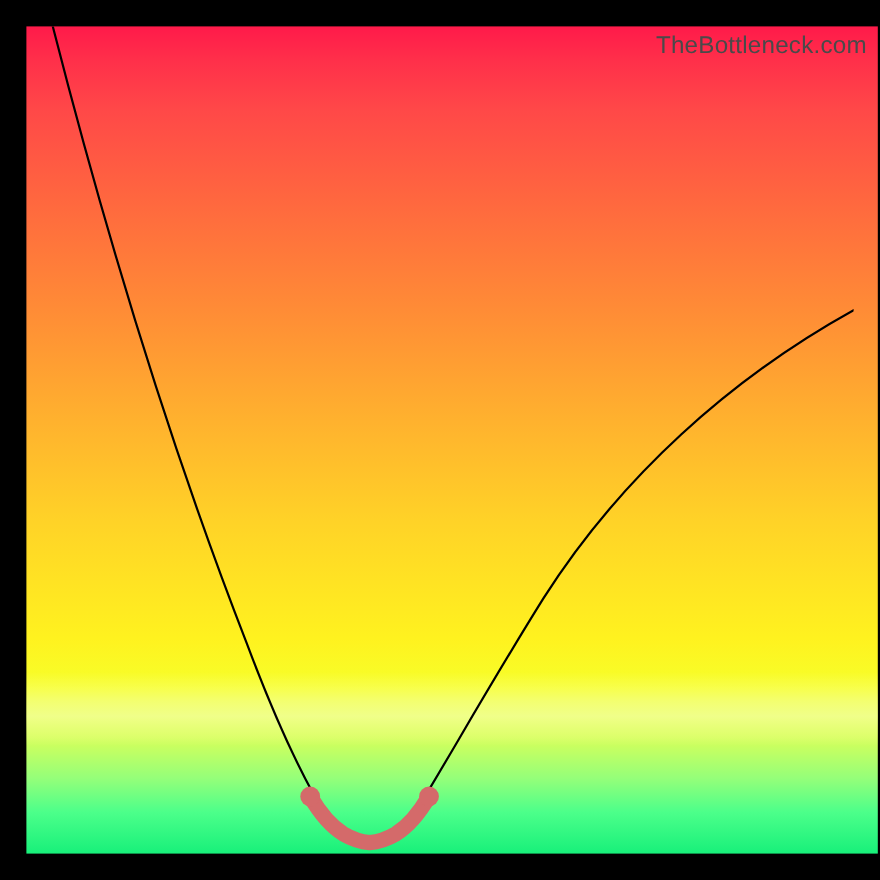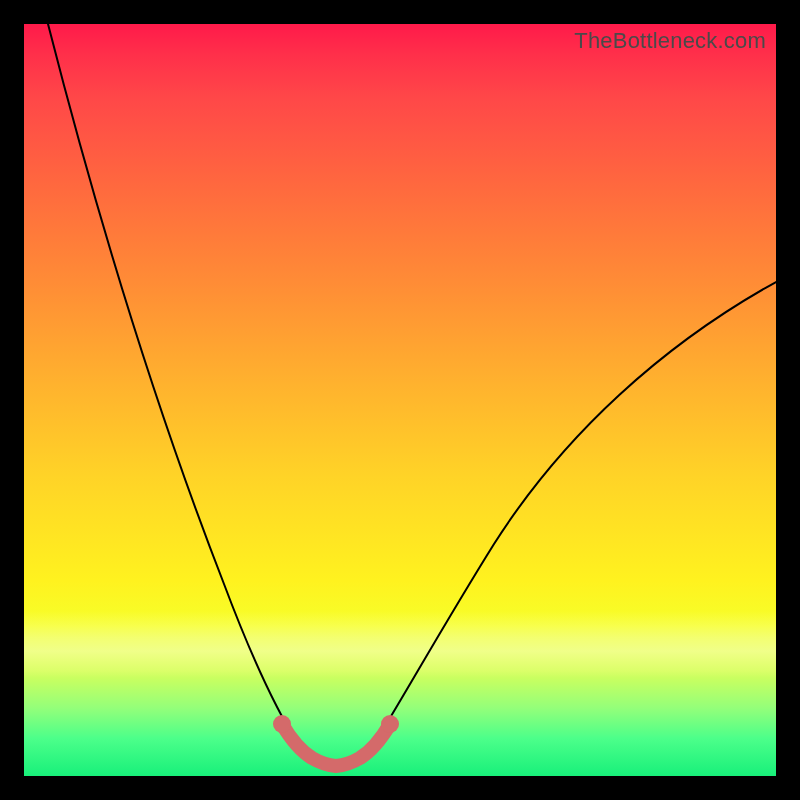--- a/index.html
+++ b/index.html
@@ -24,20 +24,21 @@
       #ff6a3e 22%,
       #ff8b36 34%,
       #ffad2f 46%,
       #ffd327 60%,
       #fff21f 74%,
       #f6ff2a 80%,
       #d6ff5a 86%,
       #93ff7a 91%,
       #4cff8a 95%,
       #18f07a 100%);
+    padding-left: 22px;
   }
   .pale-band {
     position: absolute;
     left: 0;
     right: 0;
     top: 78%;
     height: 9%;
     background: linear-gradient(to bottom,
       rgba(255,255,255,0.0) 0%,
       rgba(255,255,220,0.35) 40%,

